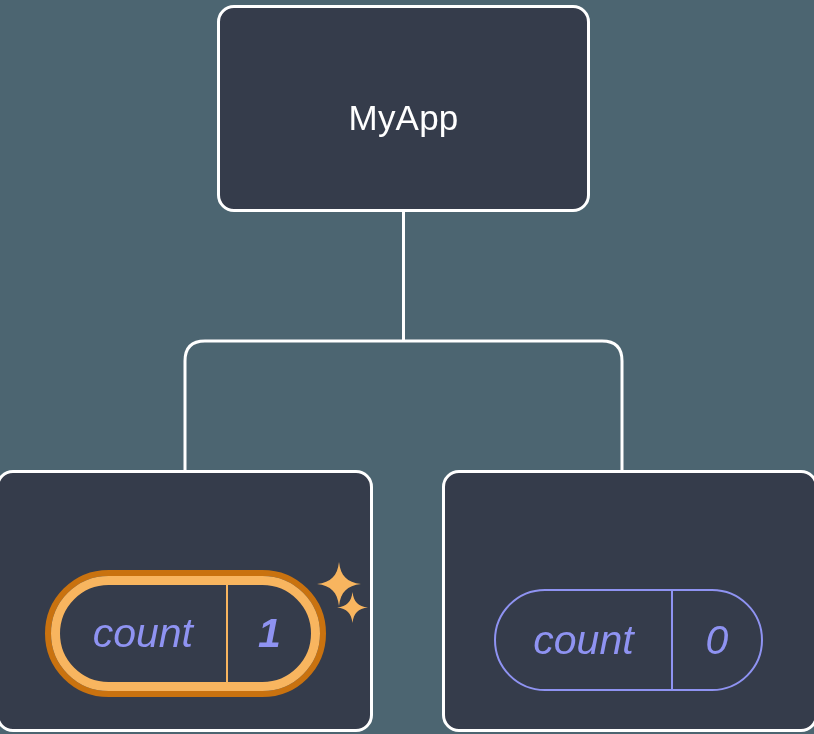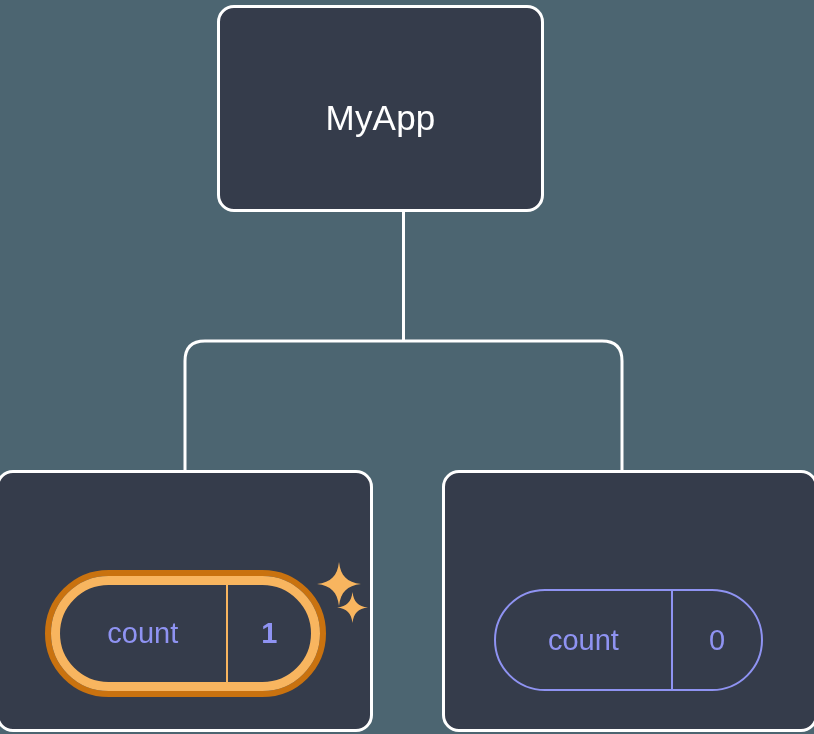--- a/index.html
+++ b/index.html
@@ -46,21 +46,21 @@
     color: #ffffff;
     font-weight: 400;
     letter-spacing: 0.2px;
     white-space: nowrap;
   }
 
   
   #node-root {
     left: 217px;
     top: 5px;
-    width: 327px;
+    width: 373px;
     height: 207px;
   }
   #node-root .node-title {
     top: 90px;
     font-size: 35px;
   }
 
   
   .node-child { top: 470px; height: 262px; }
   #node-child-left  { left: -4px;  width: 377px; }
@@ -124,23 +124,24 @@
     font-weight: 700;
   }
   #pill-left .pill-divider {
     background: #f8b55f;
   }
 
   .pill-key, .pill-val {
     display: flex;
     align-items: center;
     justify-content: center;
-    font-size: 29px;
+    font-size: 41px;
     line-height: 1;
     white-space: nowrap;
+    font-style: italic;
   }
   .pill-key { flex: 0 0 66%; }
   .pill-val { flex: 1 1 auto; }
   .pill-divider {
     flex: 0 0 2px;
     width: 2px;
     align-self: stretch;
   }
 
   

